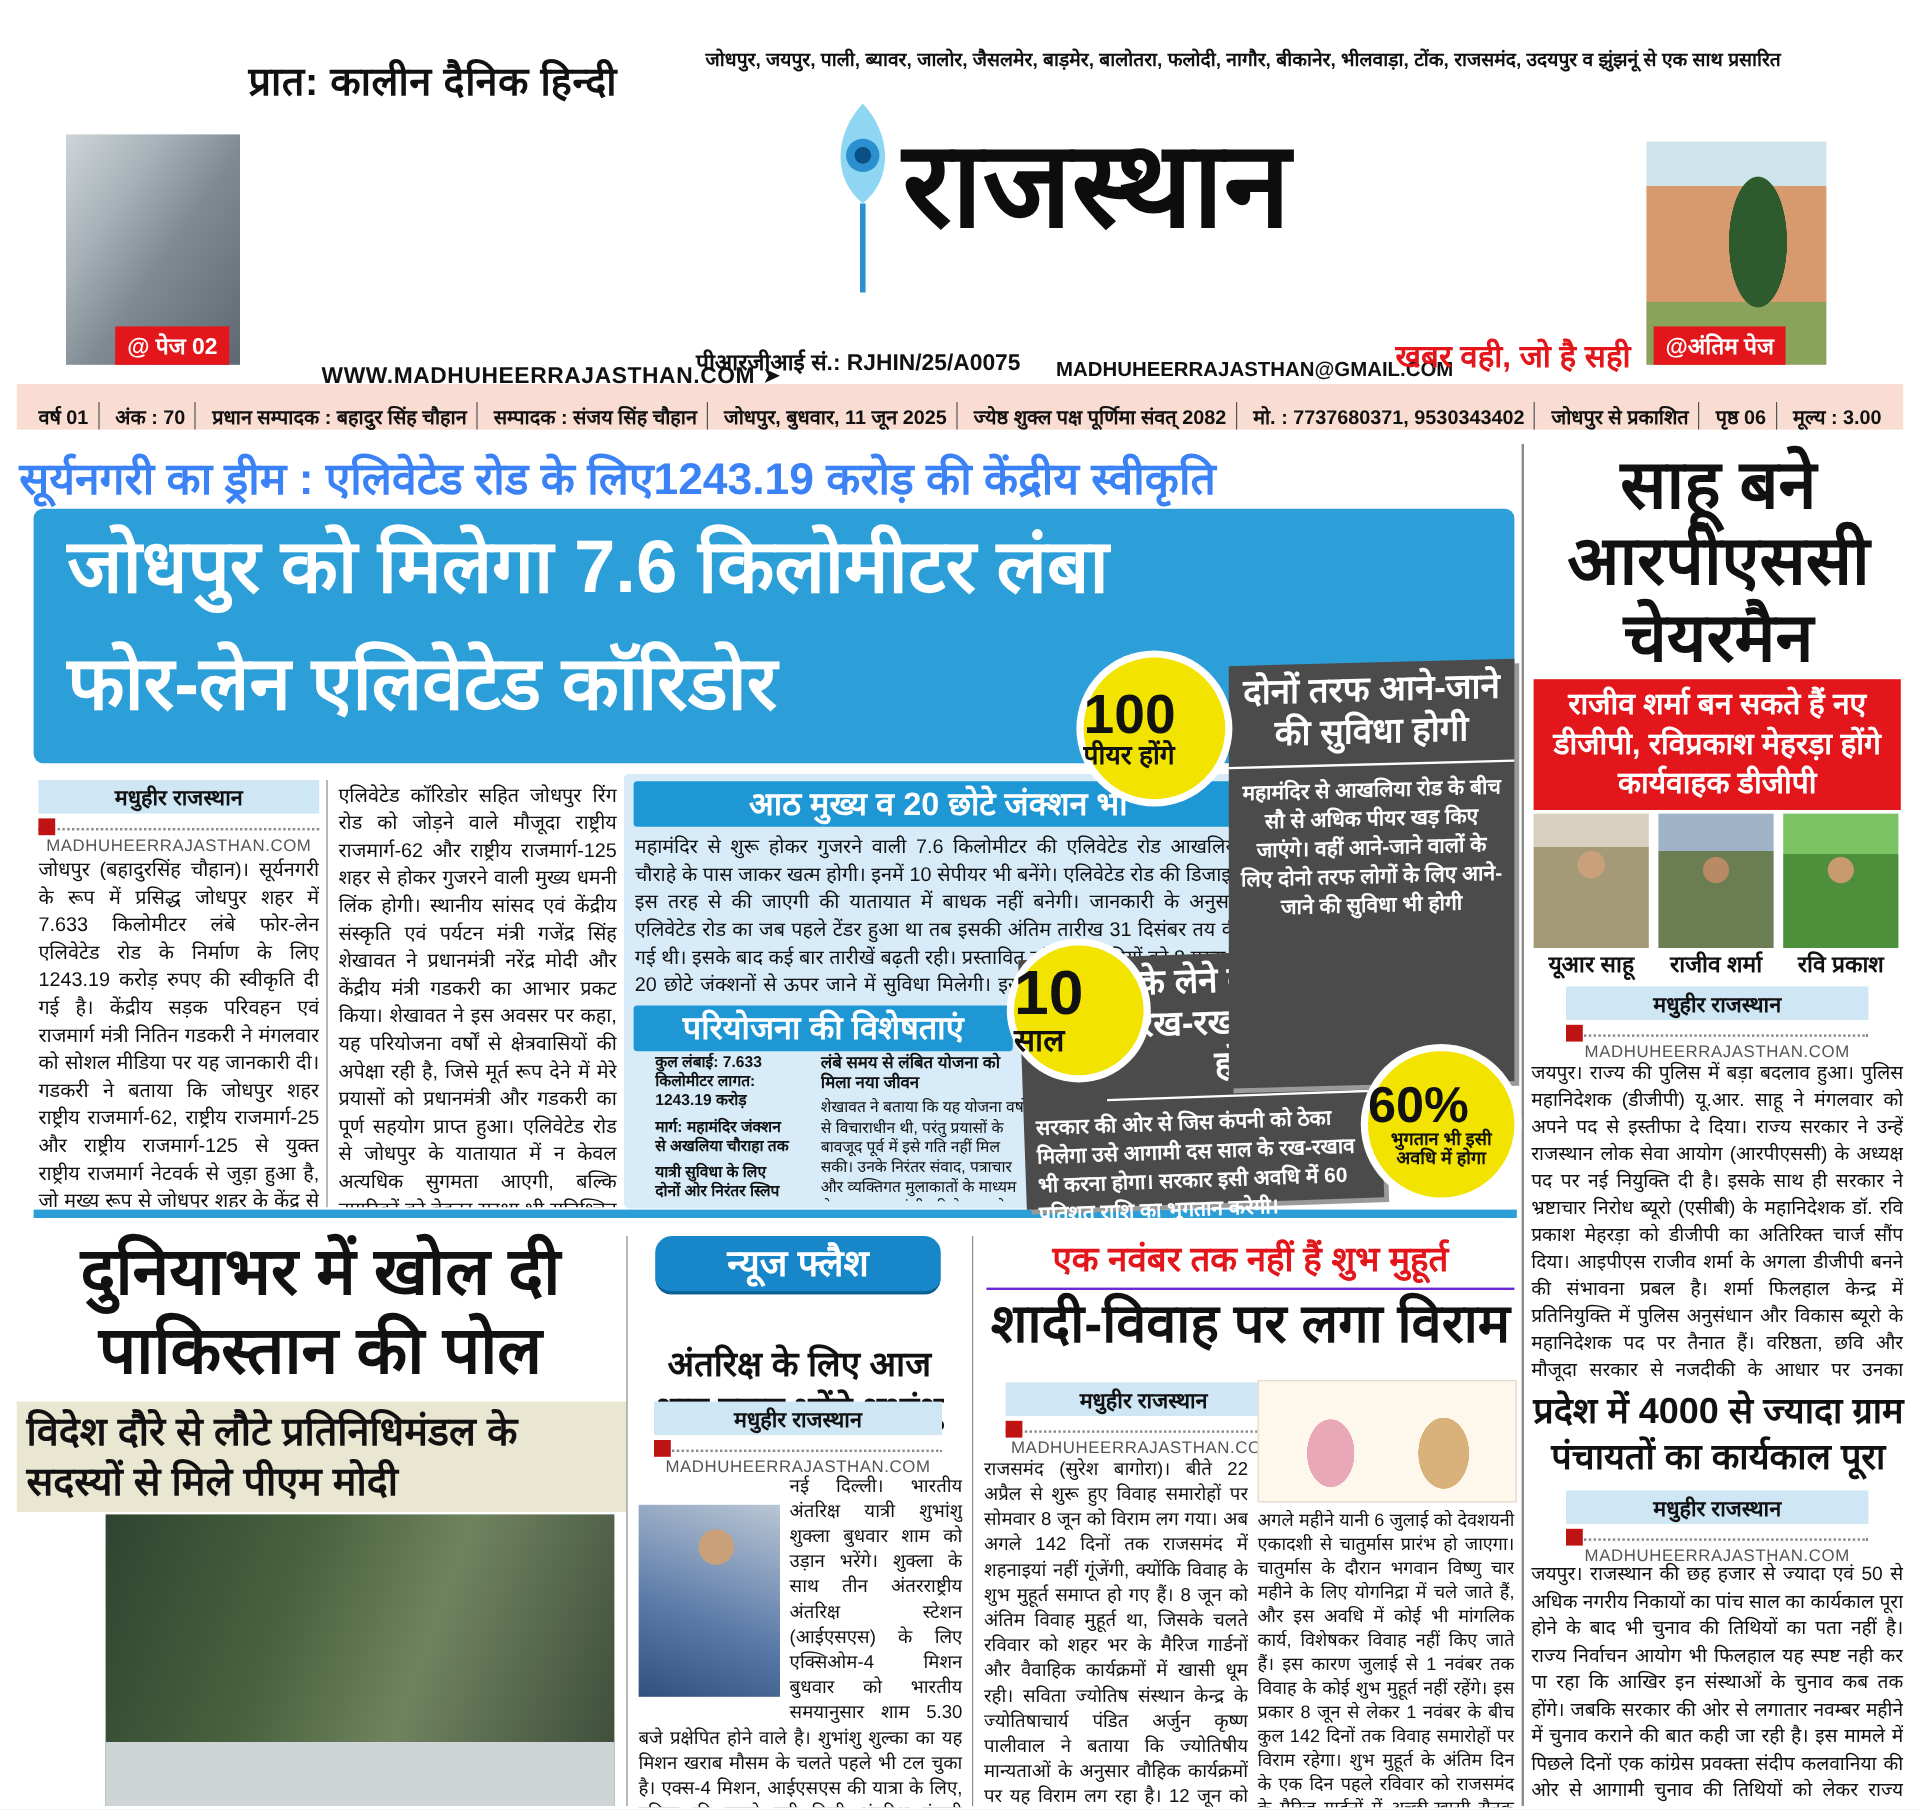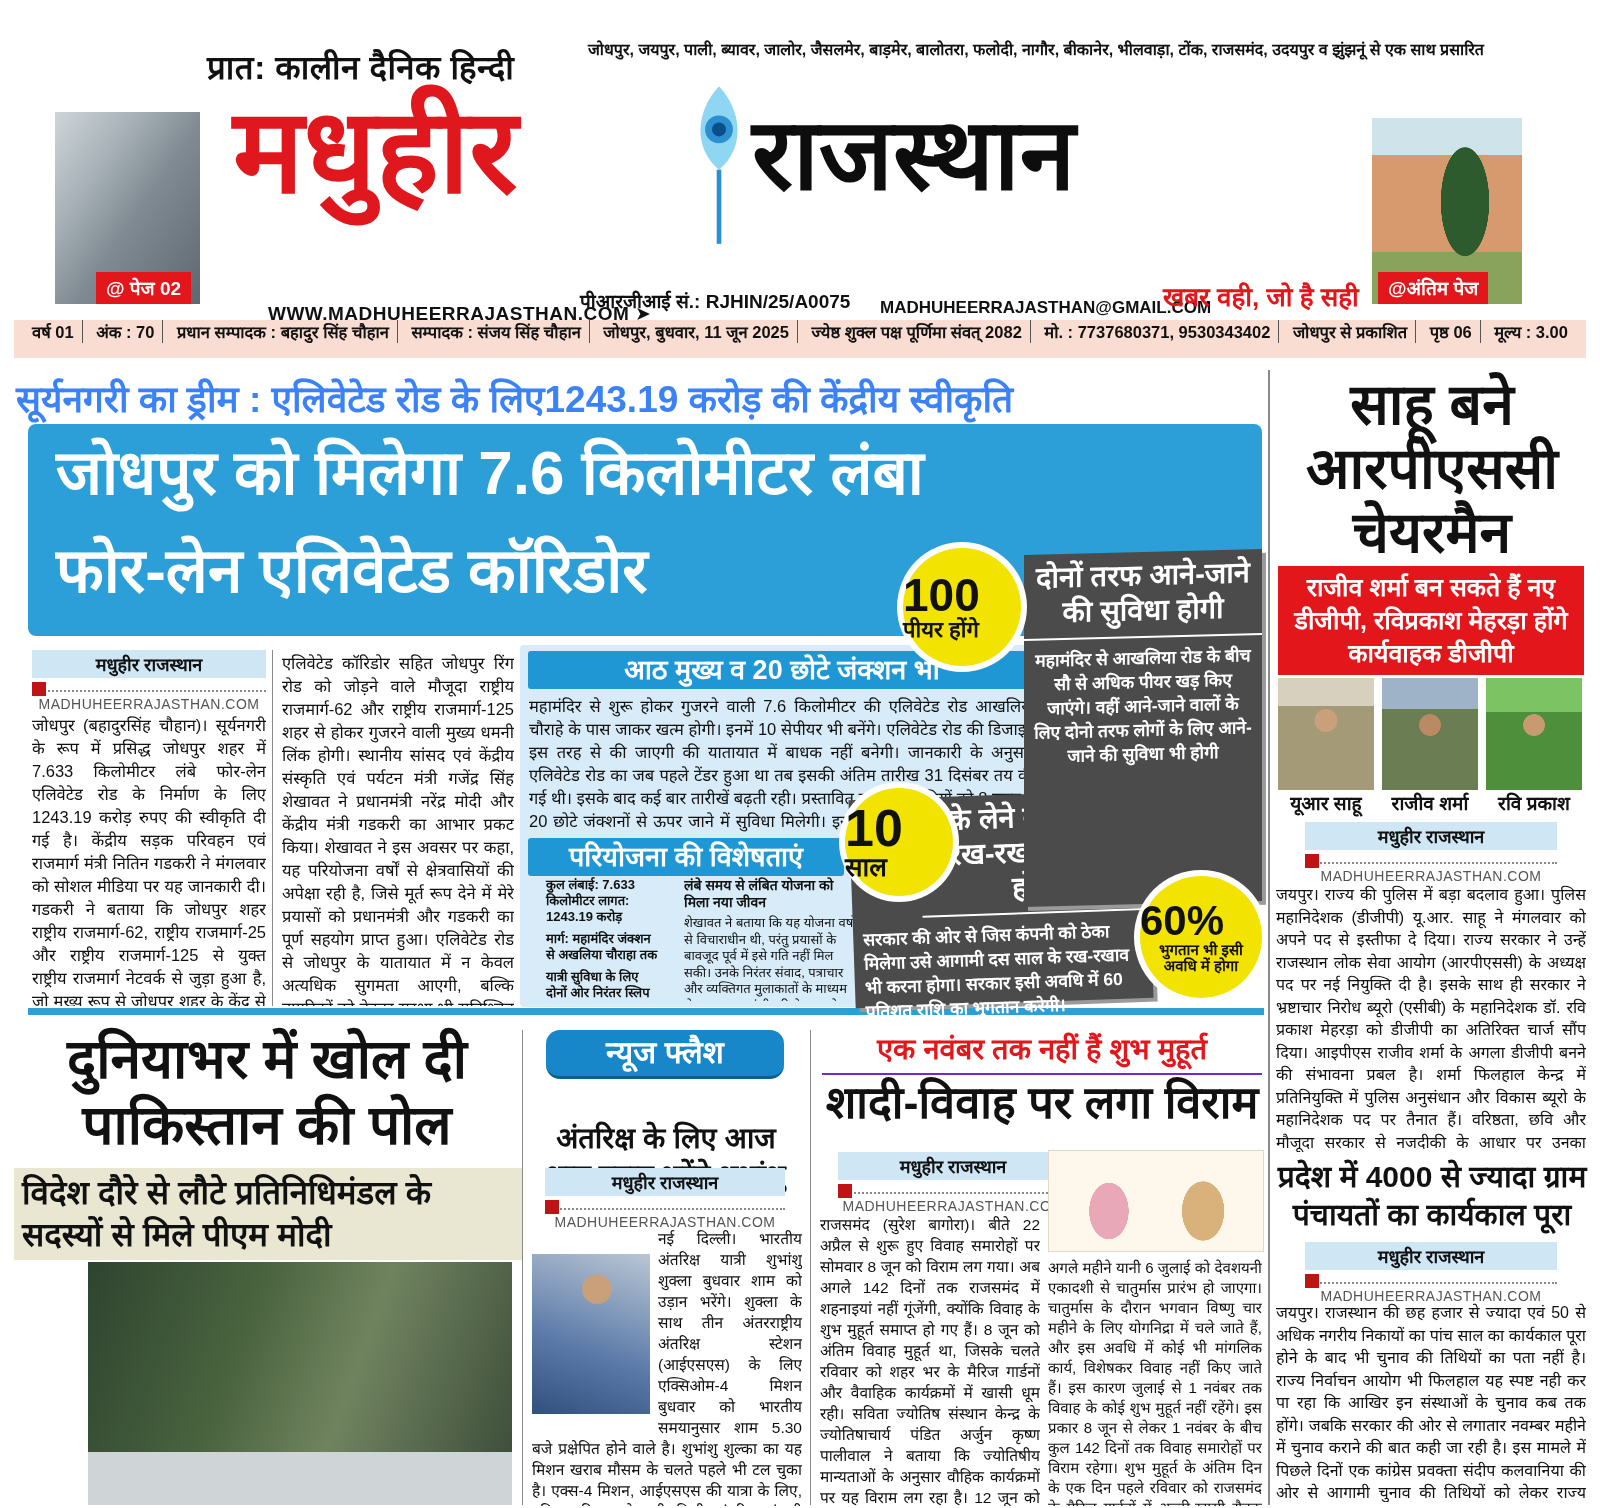--- a/index.html
+++ b/index.html
@@ -12,21 +12,21 @@
   
   .tagline{font-size:33px;font-weight:bold;letter-spacing:.5px;}
   .logo-red{font-size:118px;font-weight:bold;color:#e0181e;line-height:1;}
   .logo-black{font-size:100px;font-weight:bold;color:#0d0d0d;line-height:1;}
   .cities{font-size:16px;font-weight:bold;}
   .badge{background:#e3161b;color:#fff;font-size:19px;font-weight:bold;padding:3px 10px;}
   .prgi{font-size:19px;font-weight:bold;}
   .weblink{font-size:19px;font-weight:bold;letter-spacing:.5px;}
   .email{font-size:17px;font-weight:bold;}
   .slogan{font-size:26px;font-weight:bold;color:#e3161b;}
-  .infobar{background:#f9ddd2;display:flex;align-items:flex-start;justify-content:space-between;
+  .infobar{background:#f9ddd2;display:flex;align-items:flex-end;justify-content:space-between;
            font-size:16.5px;font-weight:bold;padding:0 10px;}
   .infobar span{padding:0 8px;border-right:1px solid #555;white-space:nowrap;}
   .infobar span:last-child{border-right:none;}
   
   .kicker{font-size:37px;font-weight:bold;color:#3b82f6;}
   .lead-box{background:#2d9fd8;border-radius:8px;color:#fff;}
   .lead-h{font-size:62px;font-weight:bold;line-height:98px;padding-left:28px;white-space:nowrap;}
   .ycircle{background:#f3e300;border-radius:50%;display:flex;flex-direction:column;
            align-items:flex-start;justify-content:center;color:#111;box-shadow:0 0 0 6px #fff;}
   .ycircle .num{font-weight:bold;line-height:1;}
@@ -89,21 +89,20 @@
 <body>
 
 <div class="page">
 
   <div class="abs ph ph-street" style="left:55px;top:112px;width:145px;height:192px;"></div>
   <div class="abs badge" style="left:96px;top:272px;">@ पेज 02</div>
 
   <div class="abs tagline" style="left:207px;top:44px;width:330px;">प्रात: कालीन दैनिक हिन्दी</div>
   <div class="abs cities" style="left:588px;top:38px;width:965px;">जोधपुर, जयपुर, पाली, ब्यावर, जालोर, जैसलमेर, बाड़मेर, बालोतरा, फलोदी, नागौर, बीकानेर, भीलवाड़ा, टोंक, राजसमंद, उदयपुर व झुंझनूं से एक साथ प्रसारित</div>
 
-  <div class="abs logo-red" style="left:233px;top:92px;">मधुहीर</div>
   <div class="abs" style="left:688px;top:80px;width:62px;height:170px;">
     <svg width="62" height="170" viewBox="0 0 40 110">
       <path d="M20 4 C35 20 37 44 20 58 C3 44 5 20 20 4 Z" fill="#8fd6f2"></path>
       <circle cx="20" cy="32" r="9" fill="#2b8fd0"></circle>
       <circle cx="20" cy="32" r="4.5" fill="#0a4f86"></circle>
       <line x1="20" y1="58" x2="20" y2="106" stroke="#2b8fd0" stroke-width="3"></line>
     </svg>
   </div>
   <div class="abs logo-black" style="left:752px;top:104px;">राजस्थान</div>
 

